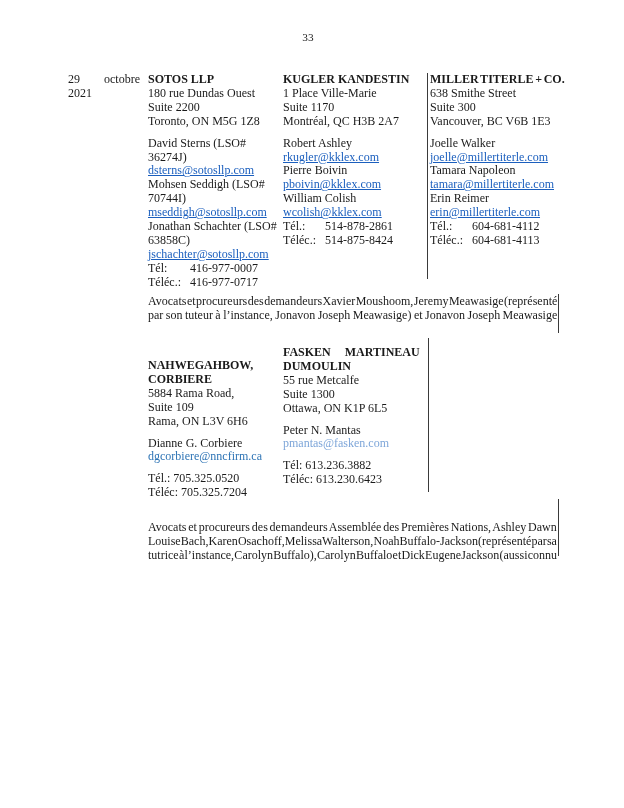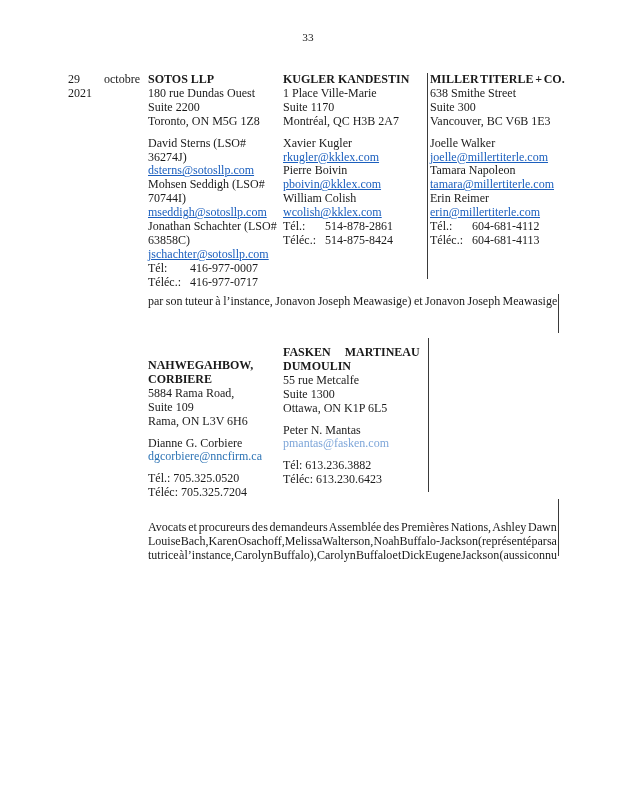--- a/index.html
+++ b/index.html
@@ -75,21 +75,21 @@
       <div class="line"><a class="tx email u">jschachter@sotosllp.com</a></div>
       <div class="line"><span class="tx"><span class="plabel">Tél:</span>416-977-0007</span></div>
       <div class="line"><span class="tx"><span class="plabel">Téléc.:</span>416-977-0717</span></div>
     </div>
   <div class="col" id="c2">
       <div class="line bold"><span class="tx">KUGLER KANDESTIN</span></div>
       <div class="line"><span class="tx">1 Place Ville-Marie</span></div>
       <div class="line"><span class="tx">Suite 1170</span></div>
       <div class="line"><span class="tx">Montréal, QC H3B 2A7</span></div>
       <div class="gap"></div>
-      <div class="line"><span class="tx">Xavier Kugler</span></div>
+      <div class="line"><span class="tx">Robert Ashley</span></div>
       <div class="line"><a class="tx email u">rkugler@kklex.com</a></div>
       <div class="line"><span class="tx">Pierre Boivin</span></div>
       <div class="line"><a class="tx email u">pboivin@kklex.com</a></div>
       <div class="line"><span class="tx">William Colish</span></div>
       <div class="line"><a class="tx email u">wcolish@kklex.com</a></div>
       <div class="line"><span class="tx"><span class="plabel">Tél.:</span>514-878-2861</span></div>
       <div class="line"><span class="tx"><span class="plabel">Téléc.:</span>514-875-8424</span></div>
     </div>
   <div class="col" id="c3">
       <div class="line bold"><span class="tx" style="word-spacing: -1.33333px;">MILLER TITERLE + CO.</span></div>
@@ -101,20 +101,21 @@
       <div class="line"><a class="tx email u">joelle@millertiterle.com</a></div>
       <div class="line"><span class="tx">Tamara Napoleon</span></div>
       <div class="line"><a class="tx email u">tamara@millertiterle.com</a></div>
       <div class="line"><span class="tx">Erin Reimer</span></div>
       <div class="line"><a class="tx email u">erin@millertiterle.com</a></div>
       <div class="line"><span class="tx"><span class="plabel">Tél.:</span>604-681-4112</span></div>
       <div class="line"><span class="tx"><span class="plabel">Téléc.:</span>604-681-4113</span></div>
     </div>
 
   <div class="para" id="p1">
+      <div class="pline jl"><span class="tx" style="word-spacing: -2.55556px;">Avocats et procureurs des demandeurs Xavier Moushoom, Jeremy Meawasige (représenté</span></div>
       <div class="pline last"><span class="tx" style="word-spacing: -0.545455px;">par son tuteur à l’instance, Jonavon Joseph Meawasige) et Jonavon Joseph Meawasige</span></div>
     </div>
 
   <div class="col" id="c4">
       <div class="line bold"><span class="tx">NAHWEGAHBOW,</span></div>
       <div class="line bold"><span class="tx">CORBIERE</span></div>
       <div class="line"><span class="tx">5884 Rama Road,</span></div>
       <div class="line"><span class="tx">Suite 109</span></div>
       <div class="line"><span class="tx">Rama, ON L3V 6H6</span></div>
       <div class="gap"></div>

